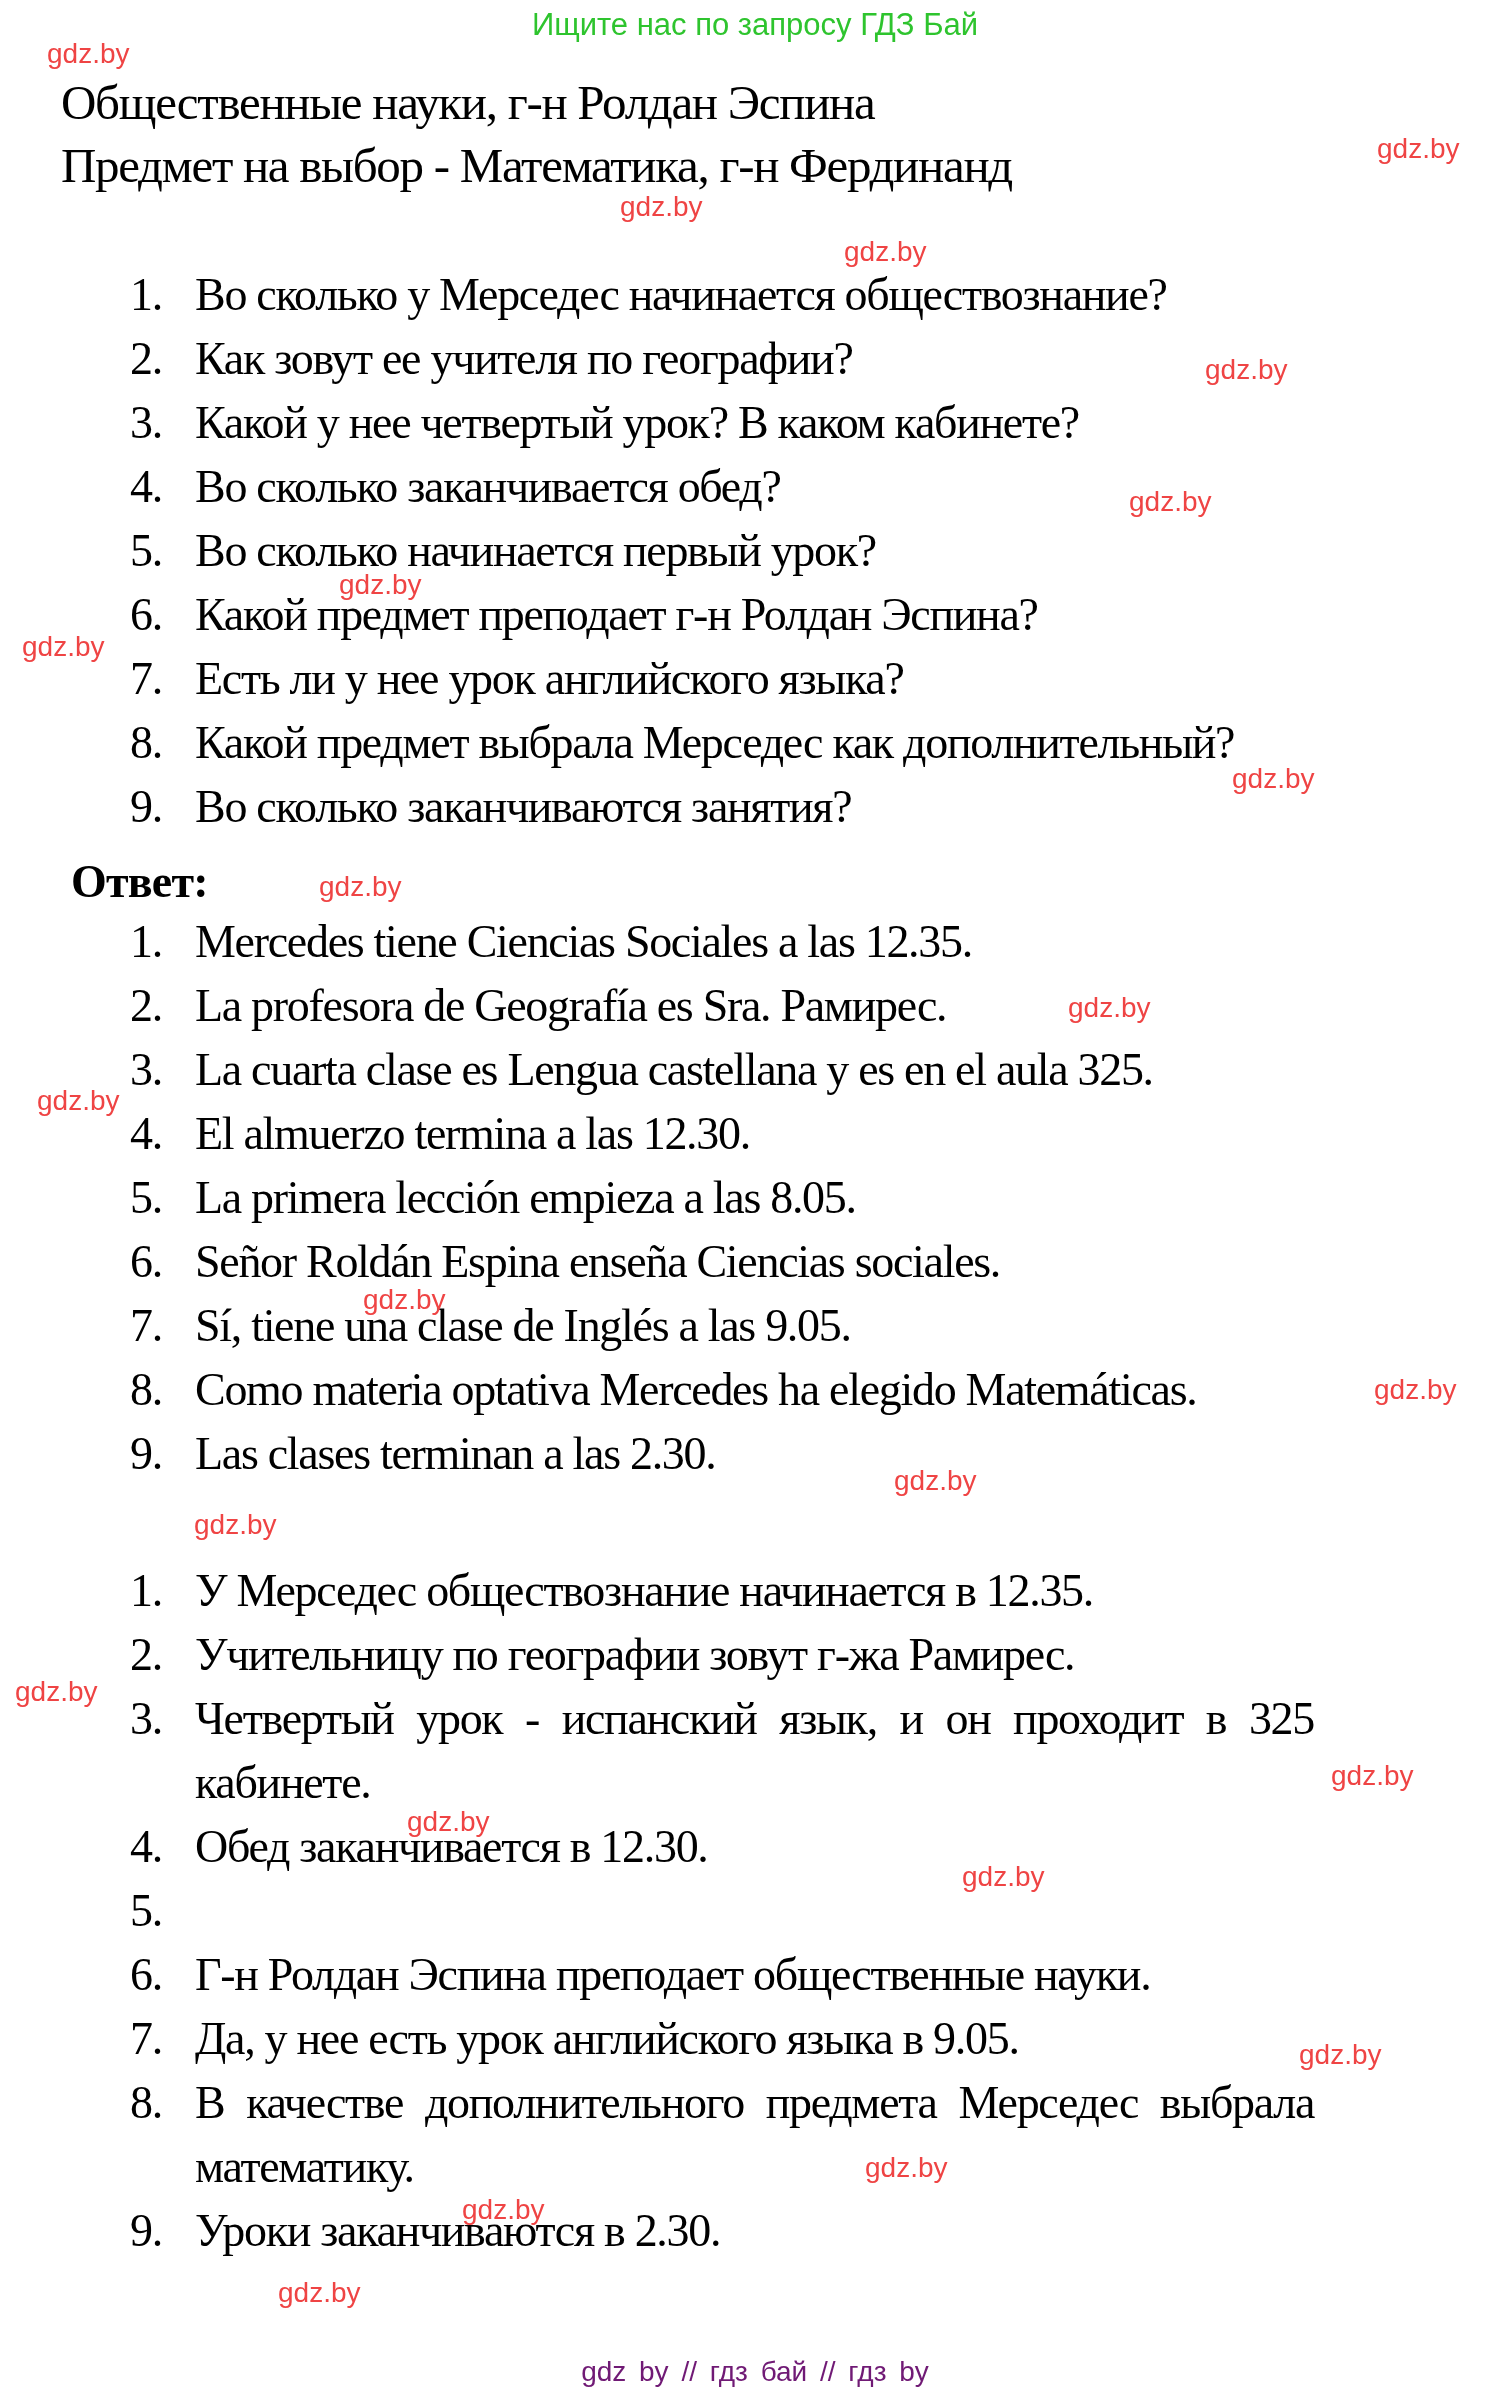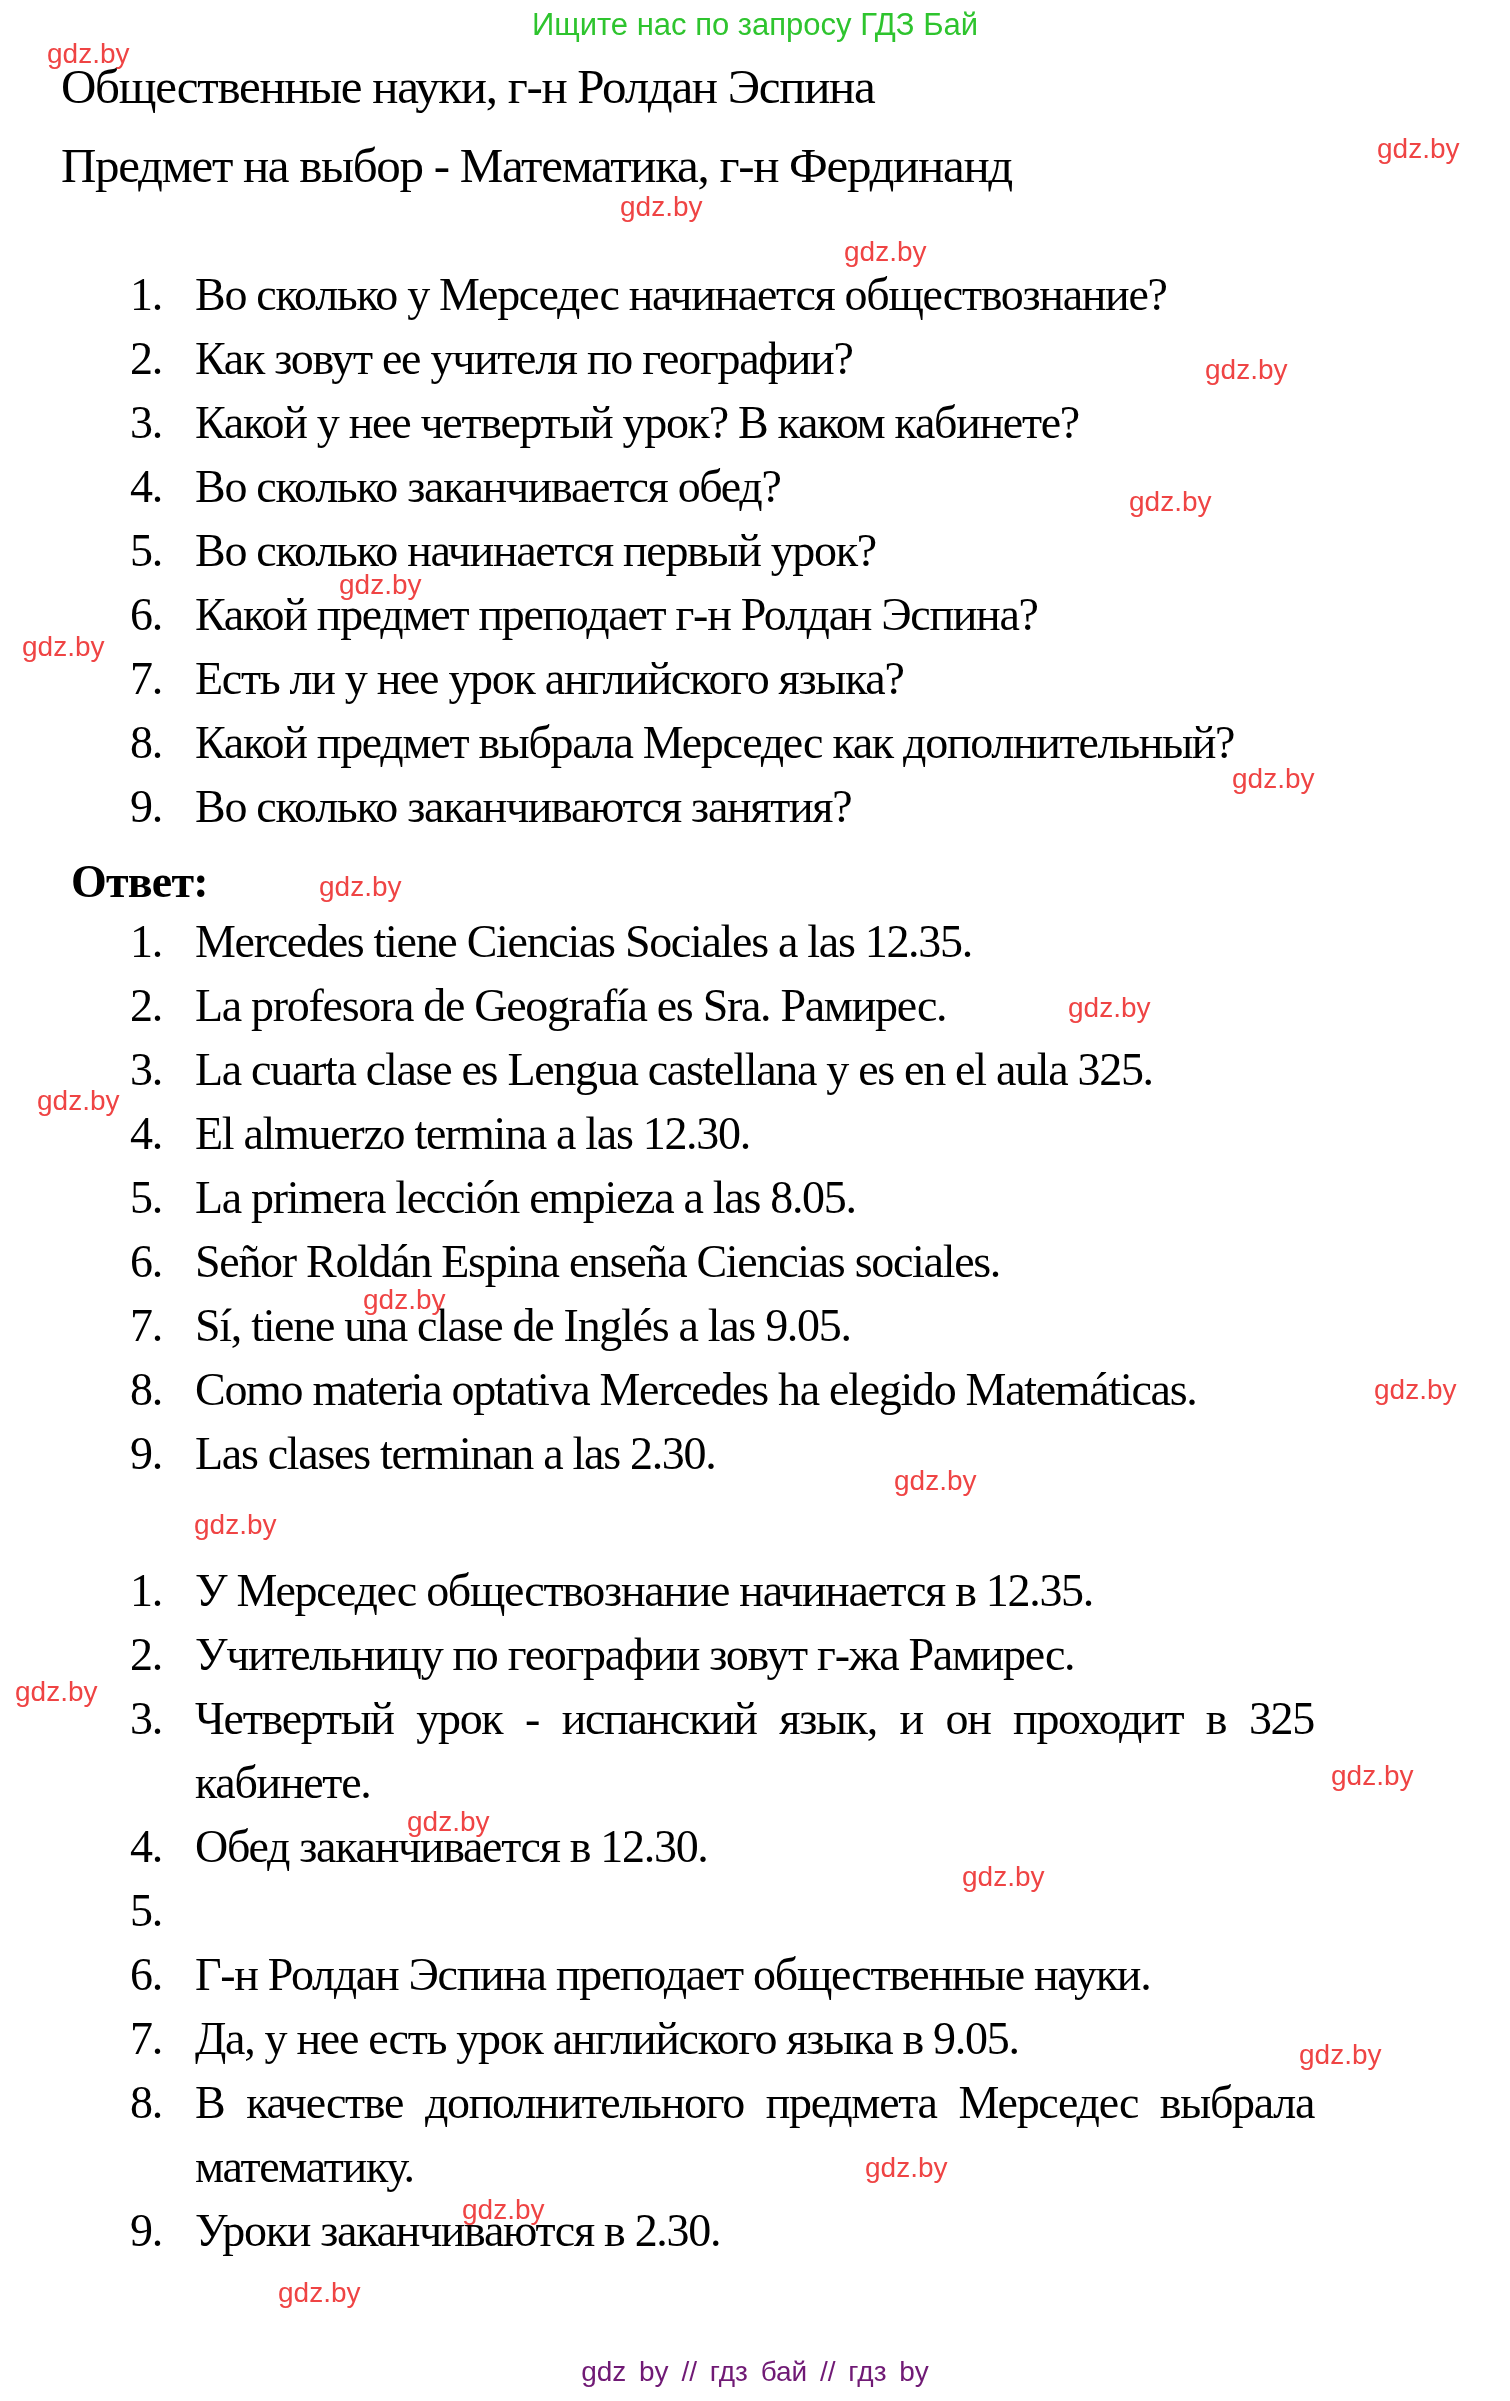--- a/index.html
+++ b/index.html
@@ -2,21 +2,21 @@
 <html style="font-size:13.5px"><head>
 <meta charset="utf-8">
 <style>
   html,body{margin:0;padding:0;background:#ffffff;}
   .page{position:relative;width:1510px;height:2401px;background:#fff;overflow:hidden;
         font-family:"Liberation Serif","DejaVu Serif",serif;color:#000;}
   .promo{position:absolute;top:6.8px;left:0;width:100%;text-align:center;
          font-family:"Liberation Sans","DejaVu Sans",sans-serif;font-size:31px;color:#2ec42e;}
   .heading{position:absolute;left:61px;margin:0;font-size:49px;font-weight:400;
            letter-spacing:-1.3px;white-space:nowrap;}
-  .h1{top:58px;}
+  .h1{top:74px;}
   .h2{top:137px;}
   .list{position:absolute;left:130px;margin:0;padding:0;list-style:none;
         font-size:46px;line-height:64px;letter-spacing:-1.3px;}
   .q-list{top:263px;}
   .es-list{top:910px;}
   .ru-list{top:1559px;}
   .row{display:flex;align-items:flex-start;}
   .num{flex:0 0 65px;width:65px;}
   .txt{white-space:nowrap;}
   .txt.wrap{white-space:normal;width:1119px;}

